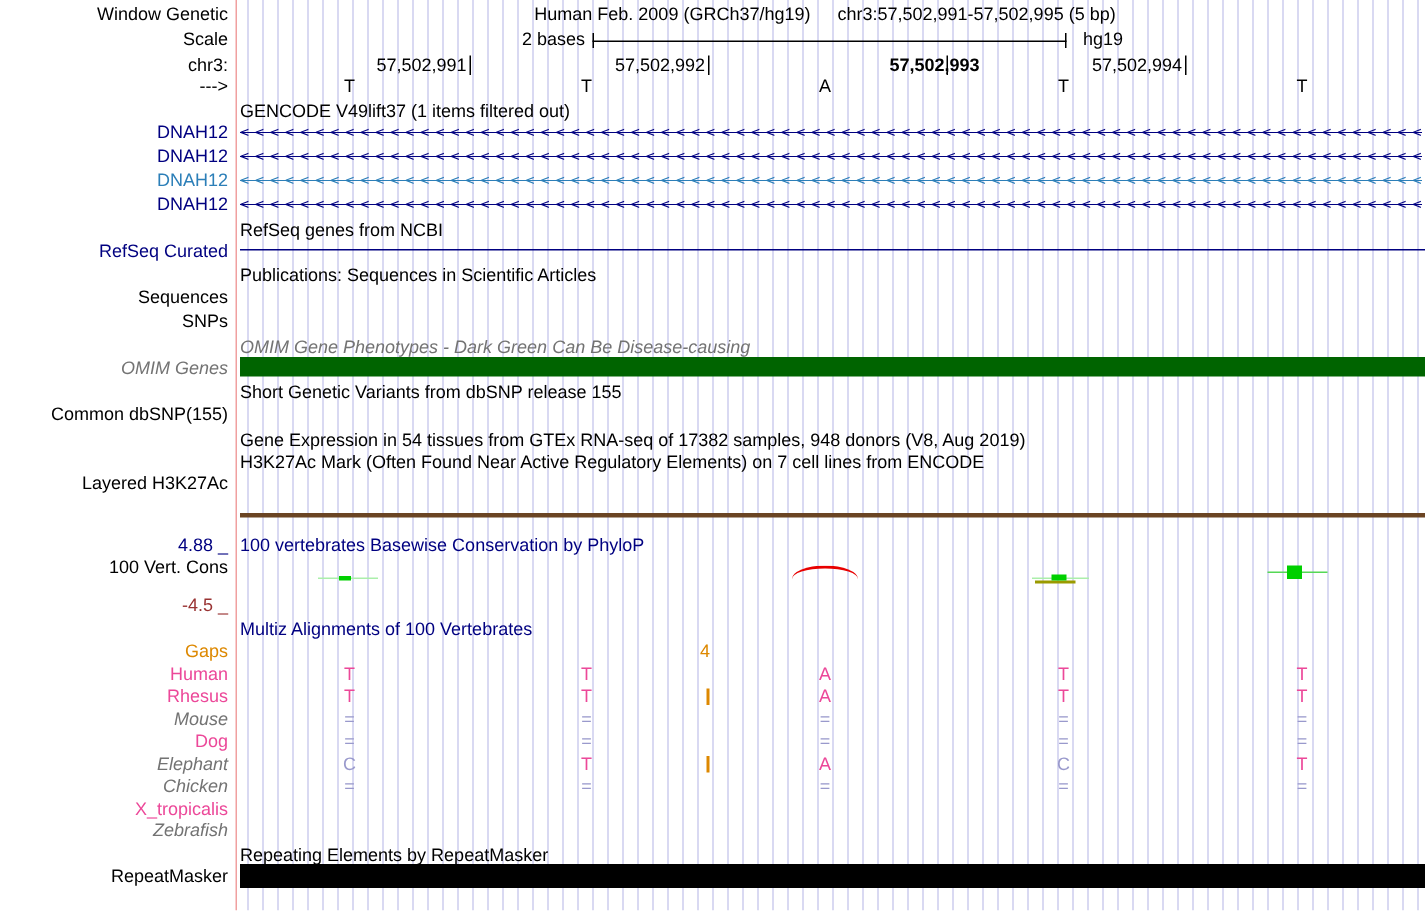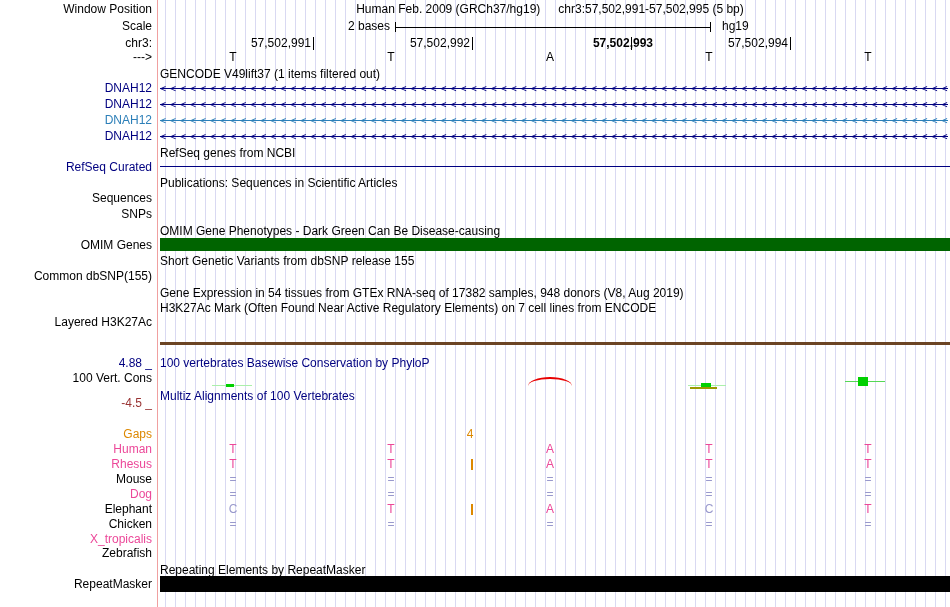--- a/index.html
+++ b/index.html
@@ -12,21 +12,21 @@
     background:repeating-linear-gradient(to right, transparent 0px, transparent 9px, #d9d9f2 9px, #d9d9f2 10px); }
   .red-line { position:absolute; left:157px; top:0; width:1px; height:607px; background:#f0a0a0; }
 
   .row { position:absolute; left:0; width:950px; height:15px; line-height:15px; white-space:nowrap; }
   .lab { position:absolute; left:0; top:0; width:152px; text-align:right; }
   .title { position:absolute; left:160px; top:0; width:790px; text-align:left; }
 
   .navy { color:#000080; }
   .navyletter { color:#ec4899; }
   .liteblue { color:#2C7FB8; }
-  .green { color:#000000; }
+  .green { color:#737373;font-style:italic; }
   .orange { color:#DD8800; }
   .pale { color:#9999CC; }
   .darkred { color:#993333; }
   .slate { color:#000000; }
 
   
   .hdr-center { position:absolute; left:150px; width:800px; text-align:center; }
   .hdr-center span { margin:0 9px; }
   .scale-text { position:absolute; left:260px; width:130px; text-align:right; }
   .ruler-line { position:absolute; left:395px; top:27px; width:316px; height:1px; background:#000; }
@@ -65,21 +65,21 @@
   .gap-num { position:absolute; left:470px; transform:translateX(-50%); top:0; color:#DD8800; }
 </style>
 </head>
 <body>
 
 <div id="canvas">
   <div class="grid-bg"></div>
   <div class="red-line"></div>
 
   <div class="row" style="top:2px;">
-    <div class="lab">Window Position</div>
+    <div class="lab">Window Genetic</div>
     <div class="hdr-center">
       <span>Human Feb. 2009 (GRCh37/hg19)</span><span>chr3:57,502,991-57,502,995 (5 bp)</span>
     </div>
   </div>
 
   <div class="row" style="top:19px;">
     <div class="lab">Scale</div>
     <div class="scale-text">2 bases</div>
     <div class="hg19">hg19</div>
   </div>
@@ -186,21 +186,21 @@
     <div class="mark m1line"></div>
     <div class="mark m1bar"></div>
     <div class="mark m2arc"></div>
     <div class="mark m3line"></div>
     <div class="mark m3olive"></div>
     <div class="mark m3bar"></div>
     <div class="mark m4line"></div>
     <div class="mark m4bar"></div>
   </div>
 
-  <div class="row" style="top:389px;">
+  <div class="row" style="top:412px;">
     <div class="title navy">Multiz Alignments of 100 Vertebrates</div>
   </div>
   <div class="row" style="top:427px;">
     <div class="lab orange">Gaps</div>
     <span class="gap-num">4</span>
   </div>
   <div class="row" style="top:442px;">
     <div class="lab navyletter">Human</div>
     <span class="col c1 navyletter">T</span>
     <span class="col c2 navyletter">T</span>

